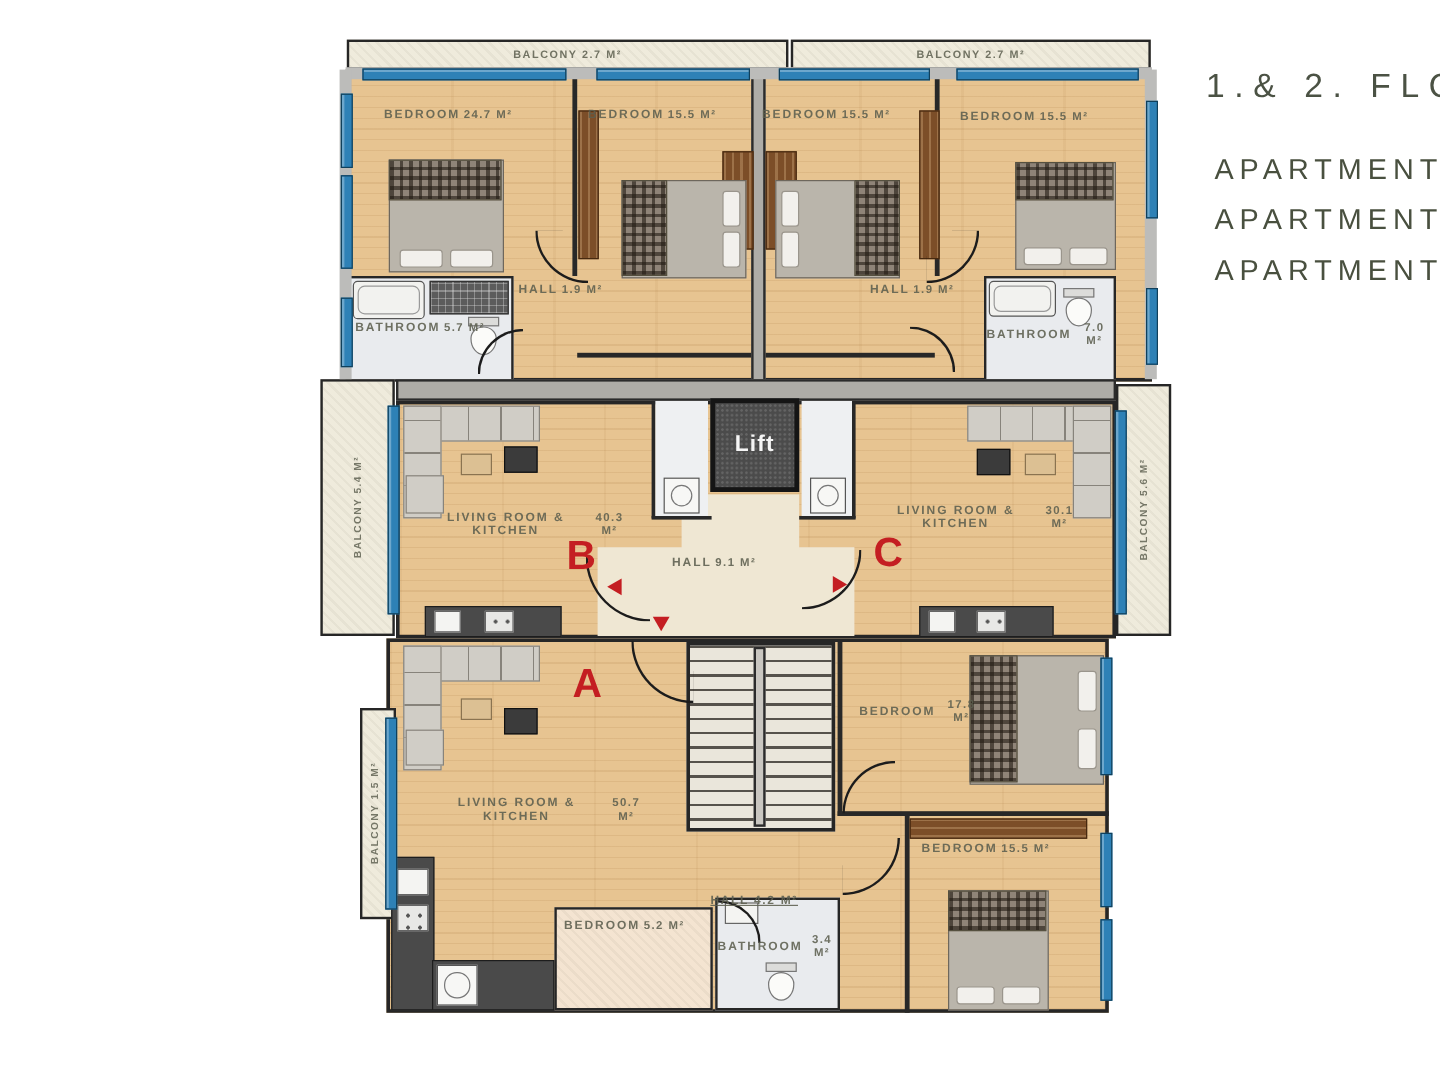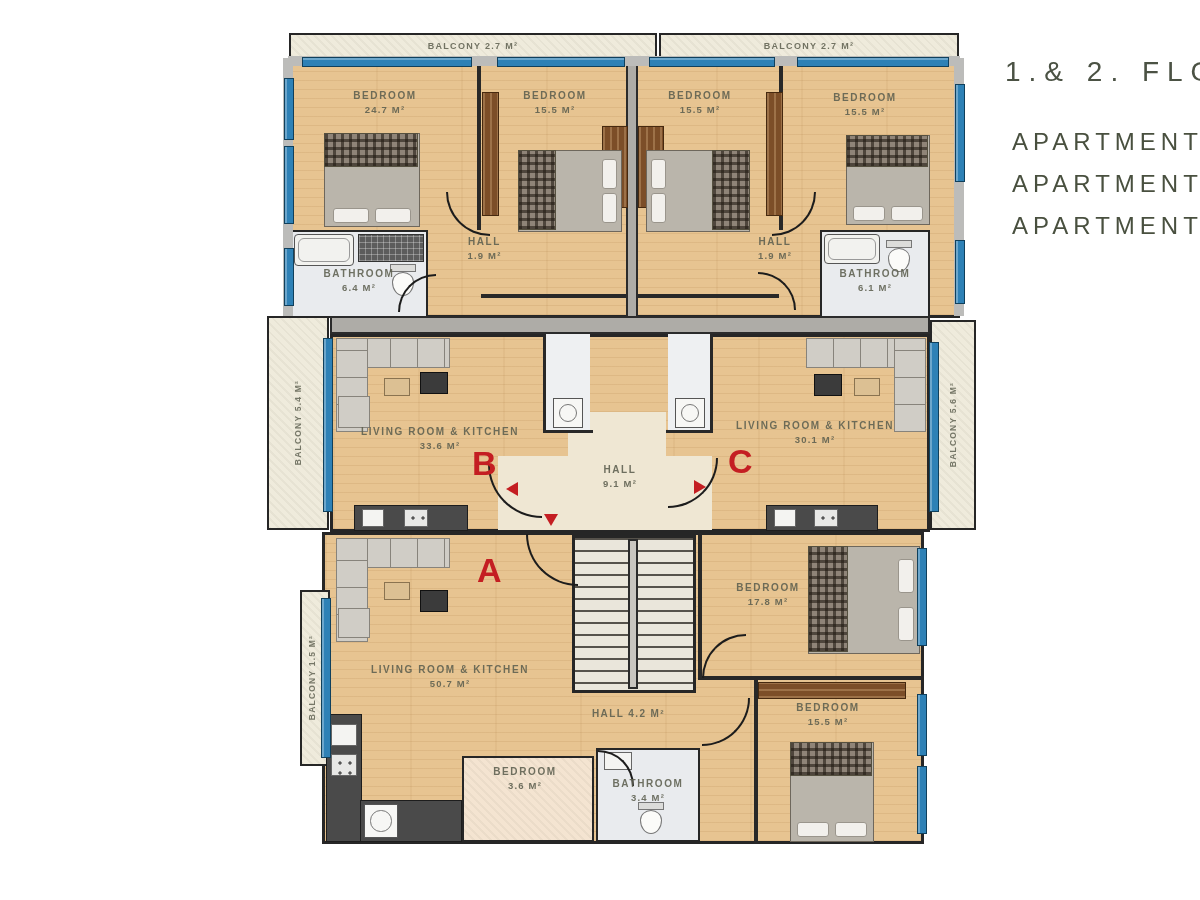--- a/index.html
+++ b/index.html
@@ -62,21 +62,21 @@
   .rail{position:absolute;background:#c9c6c0;border:2px solid #2b2b2b;z-index:3;box-sizing:border-box;}
 
   
   .arc{position:absolute;z-index:4;box-sizing:border-box;}
   .arc-tl{border-top:2.5px solid #1c1c1c;border-left:2.5px solid #1c1c1c;border-top-left-radius:100%;}
   .arc-tr{border-top:2.5px solid #1c1c1c;border-right:2.5px solid #1c1c1c;border-top-right-radius:100%;}
   .arc-bl{border-bottom:2.5px solid #1c1c1c;border-left:2.5px solid #1c1c1c;border-bottom-left-radius:100%;}
   .arc-br{border-bottom:2.5px solid #1c1c1c;border-right:2.5px solid #1c1c1c;border-bottom-right-radius:100%;}
 
   
-  .rl{position:absolute;z-index:6;display:flex;flex-direction:column;align-items:center;gap:3px;
+  .rl{position:absolute;z-index:6;display:flex;align-items:center;gap:3px;
     font-size:10px;font-weight:bold;letter-spacing:1.6px;color:rgba(92,94,78,.88);text-align:center;}
   .rl .ar{font-size:9.5px;letter-spacing:1.2px;}
   .sl{position:absolute;z-index:6;font-size:10px;font-weight:bold;letter-spacing:1.4px;color:rgba(92,94,78,.88);white-space:nowrap;}
   .vrl{position:absolute;z-index:6;display:flex;align-items:center;justify-content:center;}
   .vrl span{writing-mode:vertical-rl;transform:rotate(180deg);font-size:8.5px;font-weight:bold;letter-spacing:1.2px;color:rgba(92,94,78,.82);white-space:nowrap;}
   .blabel{font-size:9px;font-weight:bold;letter-spacing:1.3px;color:rgba(92,94,78,.85);position:absolute;z-index:6;width:100%;text-align:center;top:50%;transform:translateY(-55%);}
 
   .apletter{position:absolute;z-index:7;font-size:34px;font-weight:bold;color:#c41e22;line-height:1;}
   .chev{position:absolute;z-index:7;width:0;height:0;}
   .chev-l{border-top:7px solid transparent;border-bottom:7px solid transparent;border-right:12px solid #c41e22;}
@@ -182,33 +182,33 @@
   <div class="rl" style="left:635px;top:90px;width:130px;">
     <span>BEDROOM</span>
       <span class="ar">15.5 M²</span>
   </div>
   <div class="rl" style="left:800px;top:92px;width:130px;">
     <span>BEDROOM</span>
       <span class="ar">15.5 M²</span>
   </div>
   <div class="rl" style="left:296px;top:268px;width:126px;">
     <span>BATHROOM</span>
-      <span class="ar">6.4 M²</span>
+      <span class="ar">5.7 M²</span>
   </div>
   <div class="rl" style="left:432px;top:236px;width:105px;">
     <span>HALL</span>
       <span class="ar">1.9 M²</span>
   </div>
   <div class="rl" style="left:725px;top:236px;width:100px;">
     <span>HALL</span>
       <span class="ar">1.9 M²</span>
   </div>
   <div class="rl" style="left:822px;top:268px;width:106px;">
     <span>BATHROOM</span>
-      <span class="ar">6.1 M²</span>
+      <span class="ar">7.0 M²</span>
   </div>
 
   <div class="wgray" style="left:330px;top:316px;width:600px;height:18px;"></div>
 
   <div class="balc" style="left:267px;top:316px;width:62px;height:214px;"></div>
   <div class="vrl" style="left:267px;top:316px;width:62px;height:214px;">
     <span>BALCONY 5.4 M²</span>
   </div>
   <div class="balc" style="left:930px;top:320px;width:46px;height:210px;"></div>
   <div class="vrl" style="left:930px;top:320px;width:46px;height:210px;">
@@ -227,20 +227,23 @@
   <div class="wv" style="left:543px;top:334px;width:3px;height:98px;"></div>
   <div class="wv" style="left:710px;top:334px;width:3px;height:98px;"></div>
   <div class="wh" style="left:543px;top:430px;width:50px;height:3px;"></div>
   <div class="wh" style="left:666px;top:430px;width:47px;height:3px;"></div>
   <div class="washer" style="left:553px;top:398px;width:28px;height:28px;">
       <div class="drum"></div>
     </div>
   <div class="washer" style="left:675px;top:398px;width:28px;height:28px;">
       <div class="drum"></div>
     </div>
+  <div class="lift" style="left:592px;top:332px;width:74px;height:78px;">
+    <span>Lift</span>
+  </div>
 
   <div class="sofa h" style="left:336px;top:338px;width:112px;height:28px;"></div>
   <div class="sofa v" style="left:336px;top:338px;width:30px;height:92px;"></div>
   <div class="sofa" style="left:338px;top:396px;width:30px;height:30px;"></div>
   <div class="ctable" style="left:384px;top:378px;width:24px;height:16px;"></div>
   <div class="tvu" style="left:420px;top:372px;width:26px;height:20px;"></div>
   <div class="counter" style="left:354px;top:505px;width:112px;height:24px;"></div>
   <div class="sink" style="left:362px;top:509px;width:20px;height:16px;"></div>
   <div class="stove" style="left:404px;top:509px;width:22px;height:16px;"></div>
 
@@ -254,21 +257,21 @@
 
   <div class="arc arc-bl" style="left:488px;top:464px;width:54px;height:54px;"></div>
   <div class="arc arc-br" style="left:668px;top:458px;width:50px;height:50px;"></div>
   <div class="arc arc-bl" style="left:526px;top:534px;width:52px;height:52px;"></div>
   <div class="chev chev-l" style="left:506px;top:482px;"></div>
   <div class="chev chev-r" style="left:694px;top:480px;"></div>
   <div class="chev chev-d" style="left:544px;top:514px;"></div>
 
   <div class="rl" style="left:355px;top:426px;width:170px;">
     <span>LIVING ROOM &amp; KITCHEN</span>
-      <span class="ar">33.6 M²</span>
+      <span class="ar">40.3 M²</span>
   </div>
   <div class="rl" style="left:730px;top:420px;width:170px;">
     <span>LIVING ROOM &amp; KITCHEN</span>
       <span class="ar">30.1 M²</span>
   </div>
   <div class="rl" style="left:560px;top:464px;width:120px;">
     <span>HALL</span>
       <span class="ar">9.1 M²</span>
   </div>
   <div class="apletter" style="left:472px;top:446px;">B</div>
@@ -333,32 +336,32 @@
 
   <div class="apletter" style="left:477px;top:553px;">A</div>
   <div class="rl" style="left:360px;top:664px;width:180px;">
     <span>LIVING ROOM &amp; KITCHEN</span>
       <span class="ar">50.7 M²</span>
   </div>
   <div class="rl" style="left:716px;top:582px;width:104px;">
     <span>BEDROOM</span>
       <span class="ar">17.8 M²</span>
   </div>
-  <div class="sl" style="left:592px;top:708px;">HALL 4.2 M²</div>
+  <div class="sl" style="left:592px;top:745px;text-decoration:underline;">HALL 4.2 M²</div>
   <div class="rl" style="left:768px;top:702px;width:120px;">
     <span>BEDROOM</span>
       <span class="ar">15.5 M²</span>
   </div>
   <div class="rl" style="left:598px;top:778px;width:100px;">
     <span>BATHROOM</span>
       <span class="ar">3.4 M²</span>
   </div>
   <div class="rl" style="left:470px;top:766px;width:110px;">
     <span>BEDROOM</span>
-      <span class="ar">3.6 M²</span>
+      <span class="ar">5.2 M²</span>
   </div>
 
   <div class="caption-title">1.&amp; 2. FLO</div>
   <div class="caption-line" style="top:128px;">APARTMENT</div>
   <div class="caption-line" style="top:170px;">APARTMENT</div>
   <div class="caption-line" style="top:212px;">APARTMENT</div>
 
 </div>
 
 </body></html>

